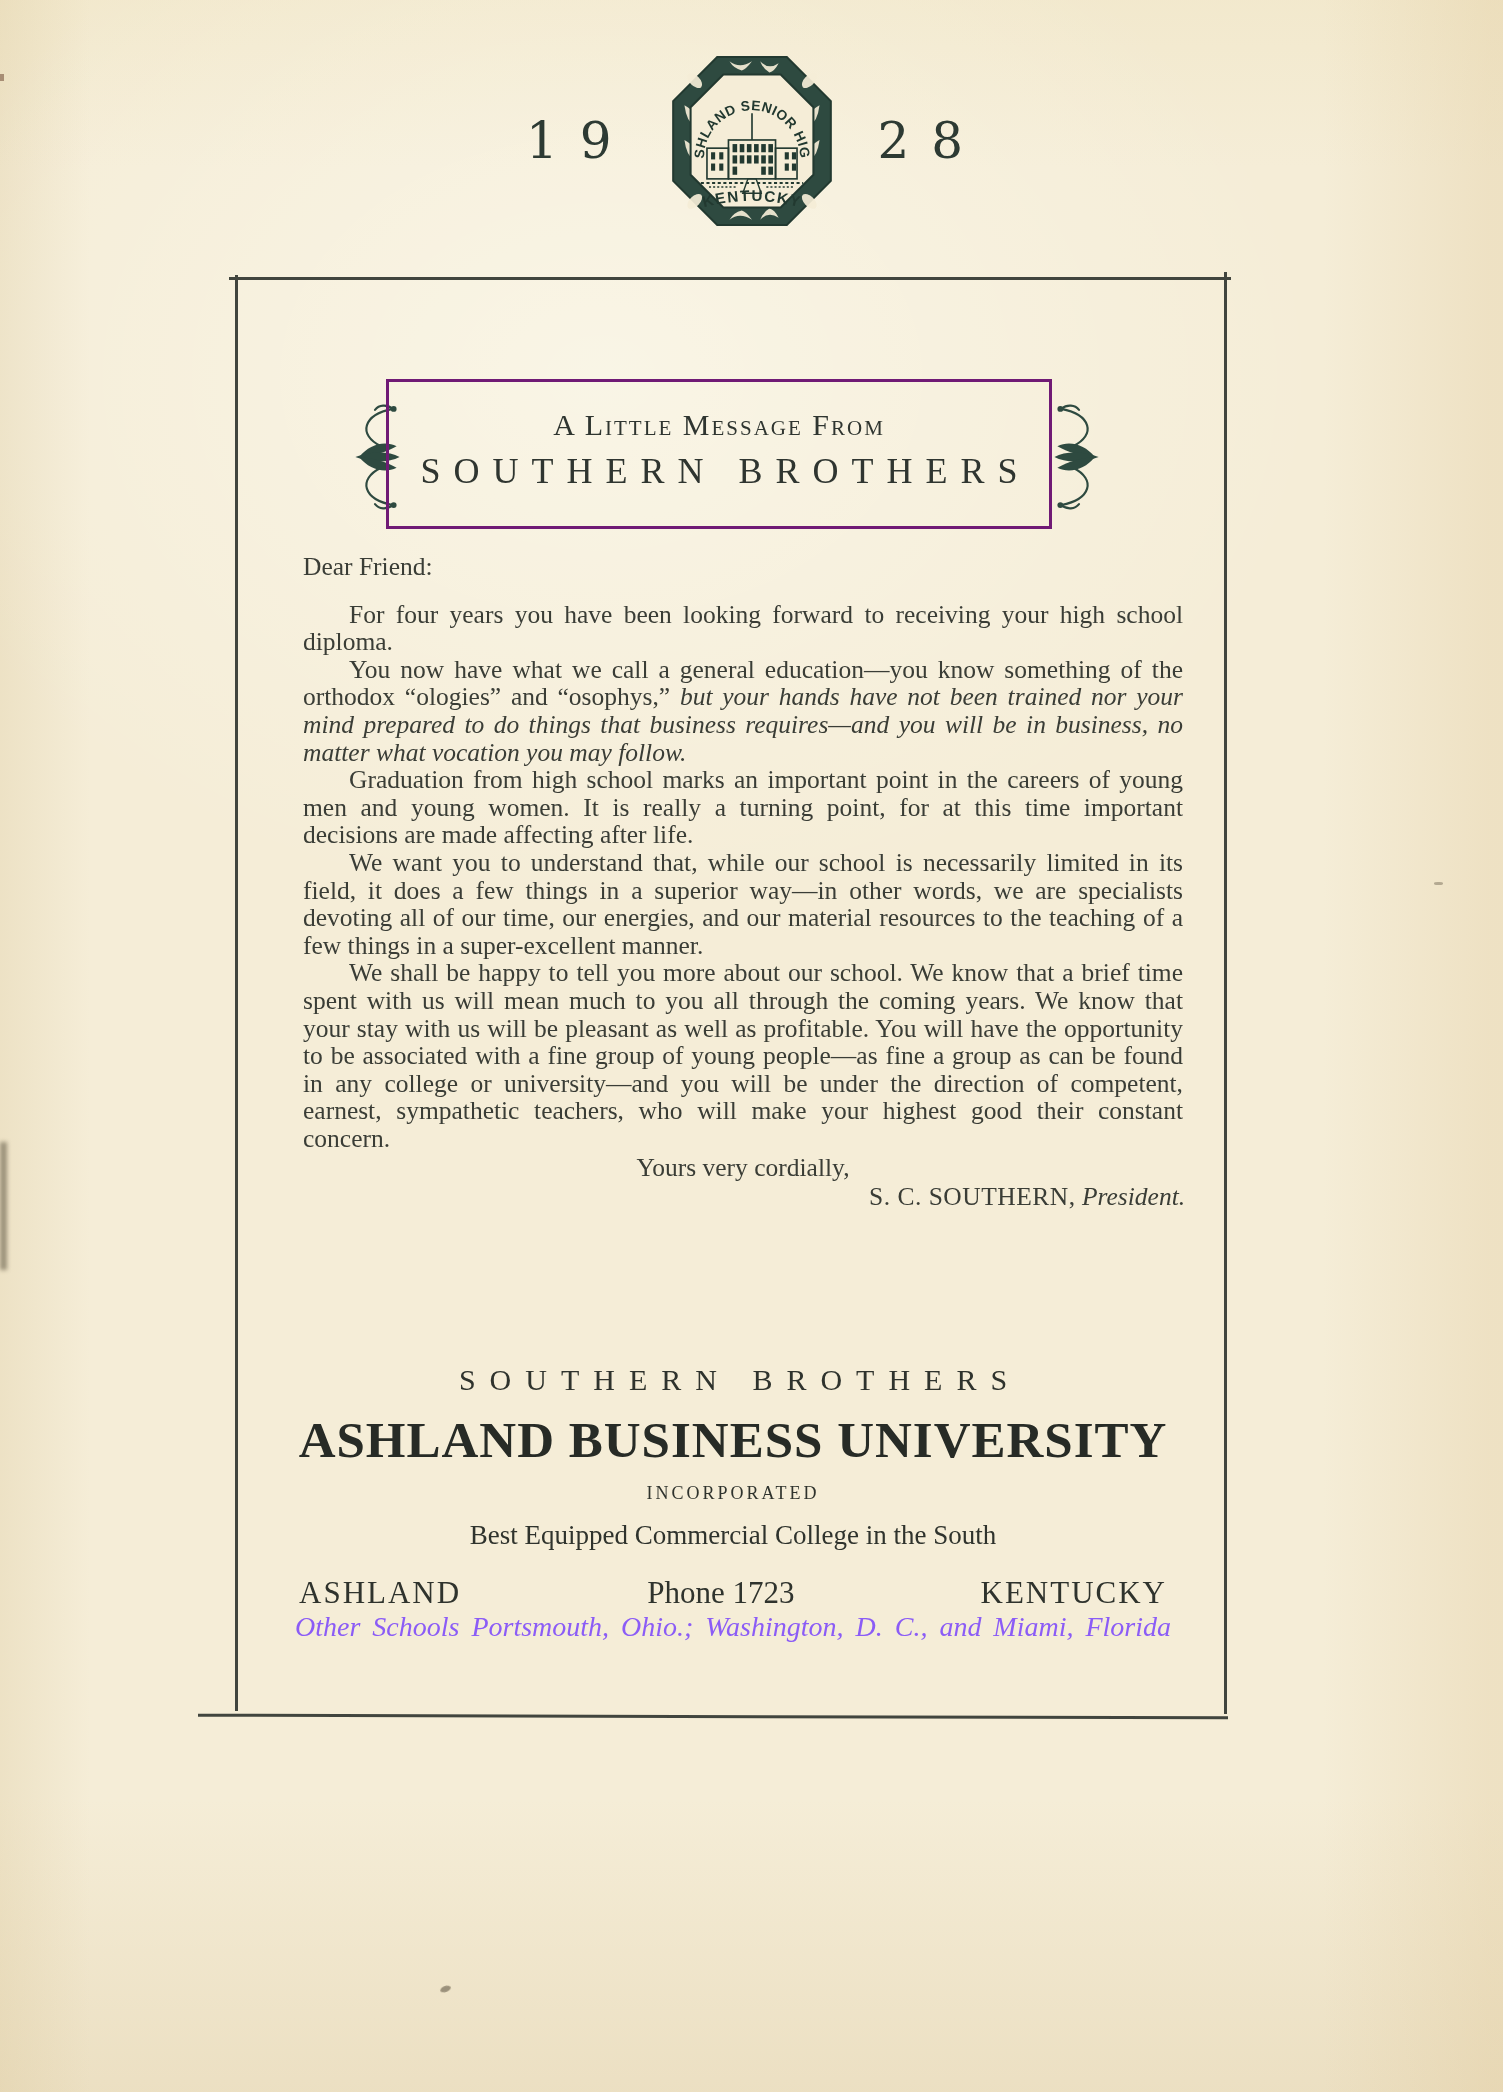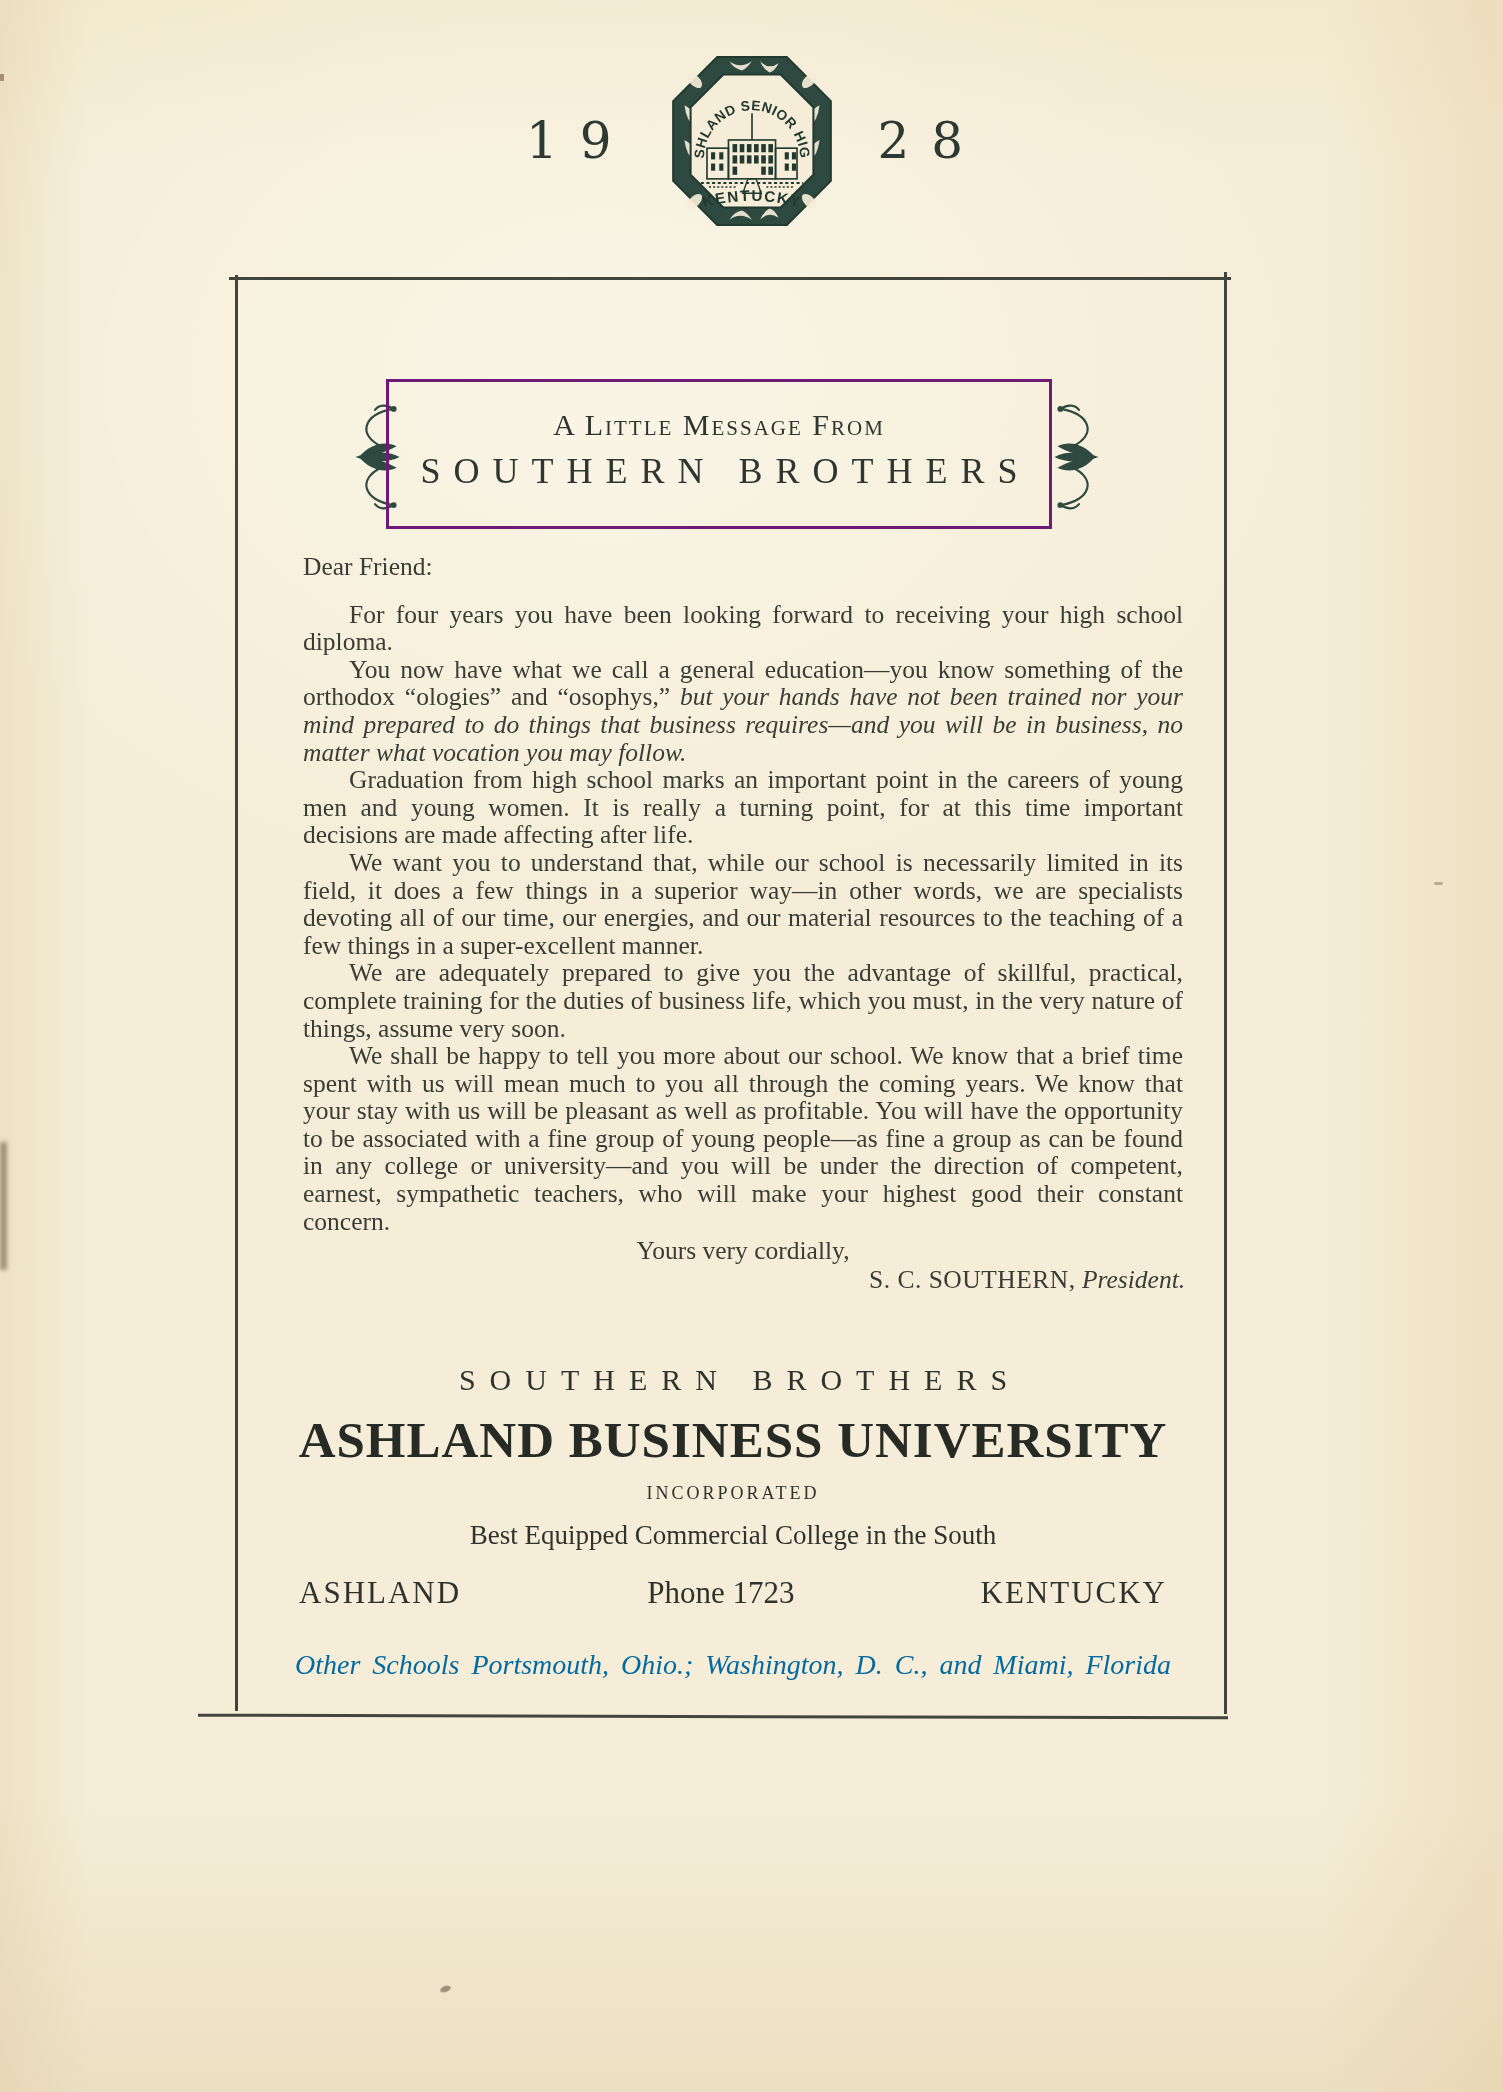--- a/index.html
+++ b/index.html
@@ -64,22 +64,22 @@
   
   .footer{position:absolute;left:58px;top:1086px;width:880px;text-align:center;color:#2f332d;}
   .f-company{font-size:30px;letter-spacing:14px;padding-left:14px;}
   .f-school{margin-top:14px;font-size:51px;font-weight:bold;letter-spacing:1px;
             font-family:"Liberation Serif", serif;color:#272b26;}
   .f-inc{margin-top:14px;font-size:18px;letter-spacing:3px;}
   .f-tagline{margin-top:16px;font-size:27px;}
   .f-row{margin-top:24px;display:flex;justify-content:space-between;align-items:baseline;
          font-size:31px;padding:0 6px;}
   .f-city,.f-state{letter-spacing:2px;}
-  .f-schools{margin-top:38px;font-size:28px;font-style:italic;text-align:justify;
-             text-align-last:justify;padding:0 2px;color:#0369a1;}
+  .f-schools{font-size:28px;font-style:italic;text-align:justify;
+             text-align-last:justify;padding:0 2px;color:#8b5cf6;}
 
   
   .streak-left{position:absolute;left:0;top:1142px;width:7px;height:128px;
     background:rgba(88,78,58,.55);filter:blur(2px);}
   .speck-bottom{position:absolute;left:440px;top:1986px;width:11px;height:6px;border-radius:50%;
     background:rgba(110,100,82,.65);transform:rotate(-20deg);filter:blur(.5px);}
   .speck-right{position:absolute;left:1434px;top:882px;width:9px;height:3px;border-radius:40%;
     background:rgba(120,110,90,.5);filter:blur(.5px);}
   .speck-corner{position:absolute;left:0;top:74px;width:4px;height:7px;background:rgba(100,60,40,.5);}
 </style>
@@ -211,21 +211,20 @@
       </svg>
     </div>
 
     <div class="letter">
       <div class="salutation">Dear Friend:</div>
       <div>
           <p class="para"><span>For four years you have been looking forward to receiving your high school diploma.</span></p>
           <p class="para"><span>You now have what we call a general education—you know something of the orthodox “ologies” and “osophys,” </span><em>but your hands have not been trained nor your mind prepared to do things that business requires—and you will be in business, no matter what vocation you may follow.</em></p>
           <p class="para"><span>Graduation from high school marks an important point in the careers of young men and young women.  It is really a turning point, for at this time important decisions are made affecting after life.</span></p>
           <p class="para"><span>We want you to understand that, while our school is necessarily limited in its field, it does a few things in a superior way—in other words, we are specialists devoting all of our time, our energies, and our material resources to the teaching of a few things in a super-excellent manner.</span></p>
-          <p class="para"><span>We are adequately prepared to give you the advantage of skillful, practical, complete training for the duties of business life, which you must, in the very nature of things, assume very soon.</span></p>
           <p class="para"><span>We shall be happy to tell you more about our school.  We know that a brief time spent with us will mean much to you all through the coming years.  We know that your stay with us will be pleasant as well as profitable.  You will have the opportunity to be associated with a fine group of young people—as fine a group as can be found in any college or university—and you will be under the direction of competent, earnest, sympathetic teachers, who will make your highest good their constant concern.</span></p>
         </div>
       <div class="closing">Yours very cordially,</div>
       <div class="signature">
         <span class="sig-name">S. C. SOUTHERN,</span>
         <span class="sig-title">President.</span>
       </div>
     </div>
 
     <div class="footer">

